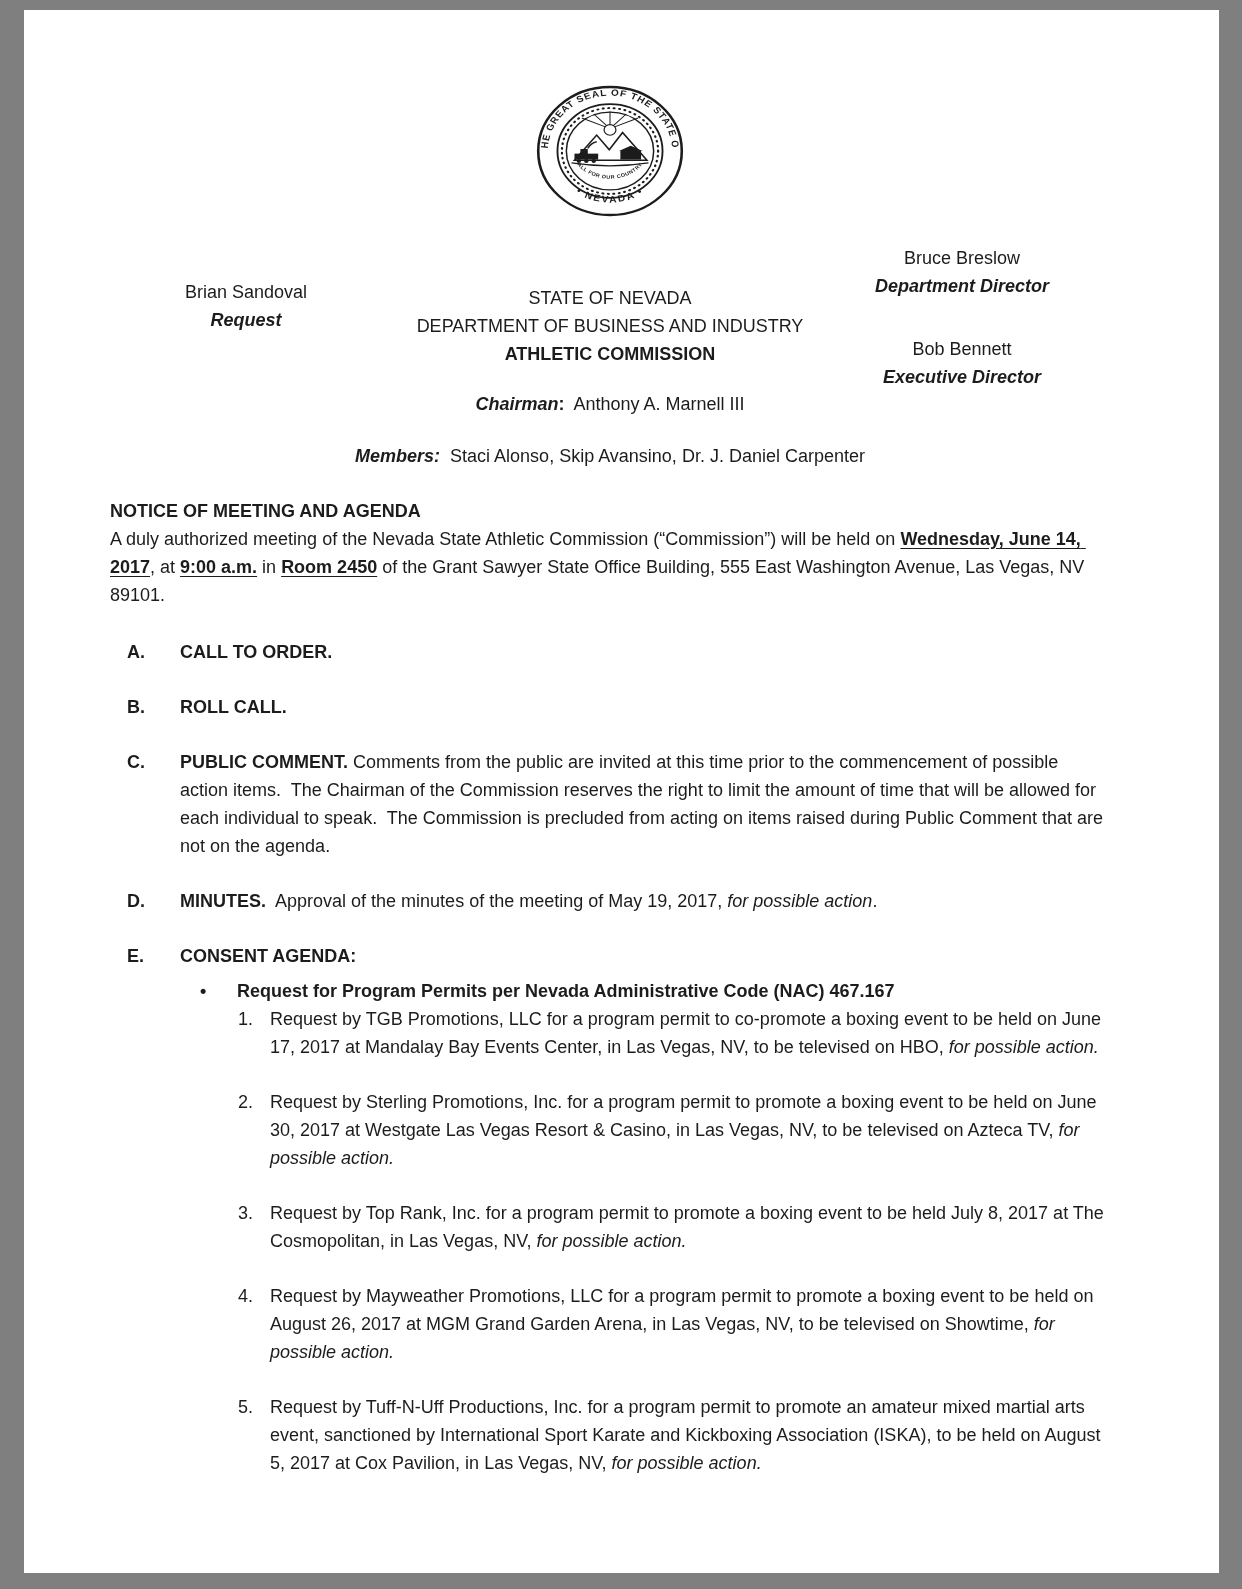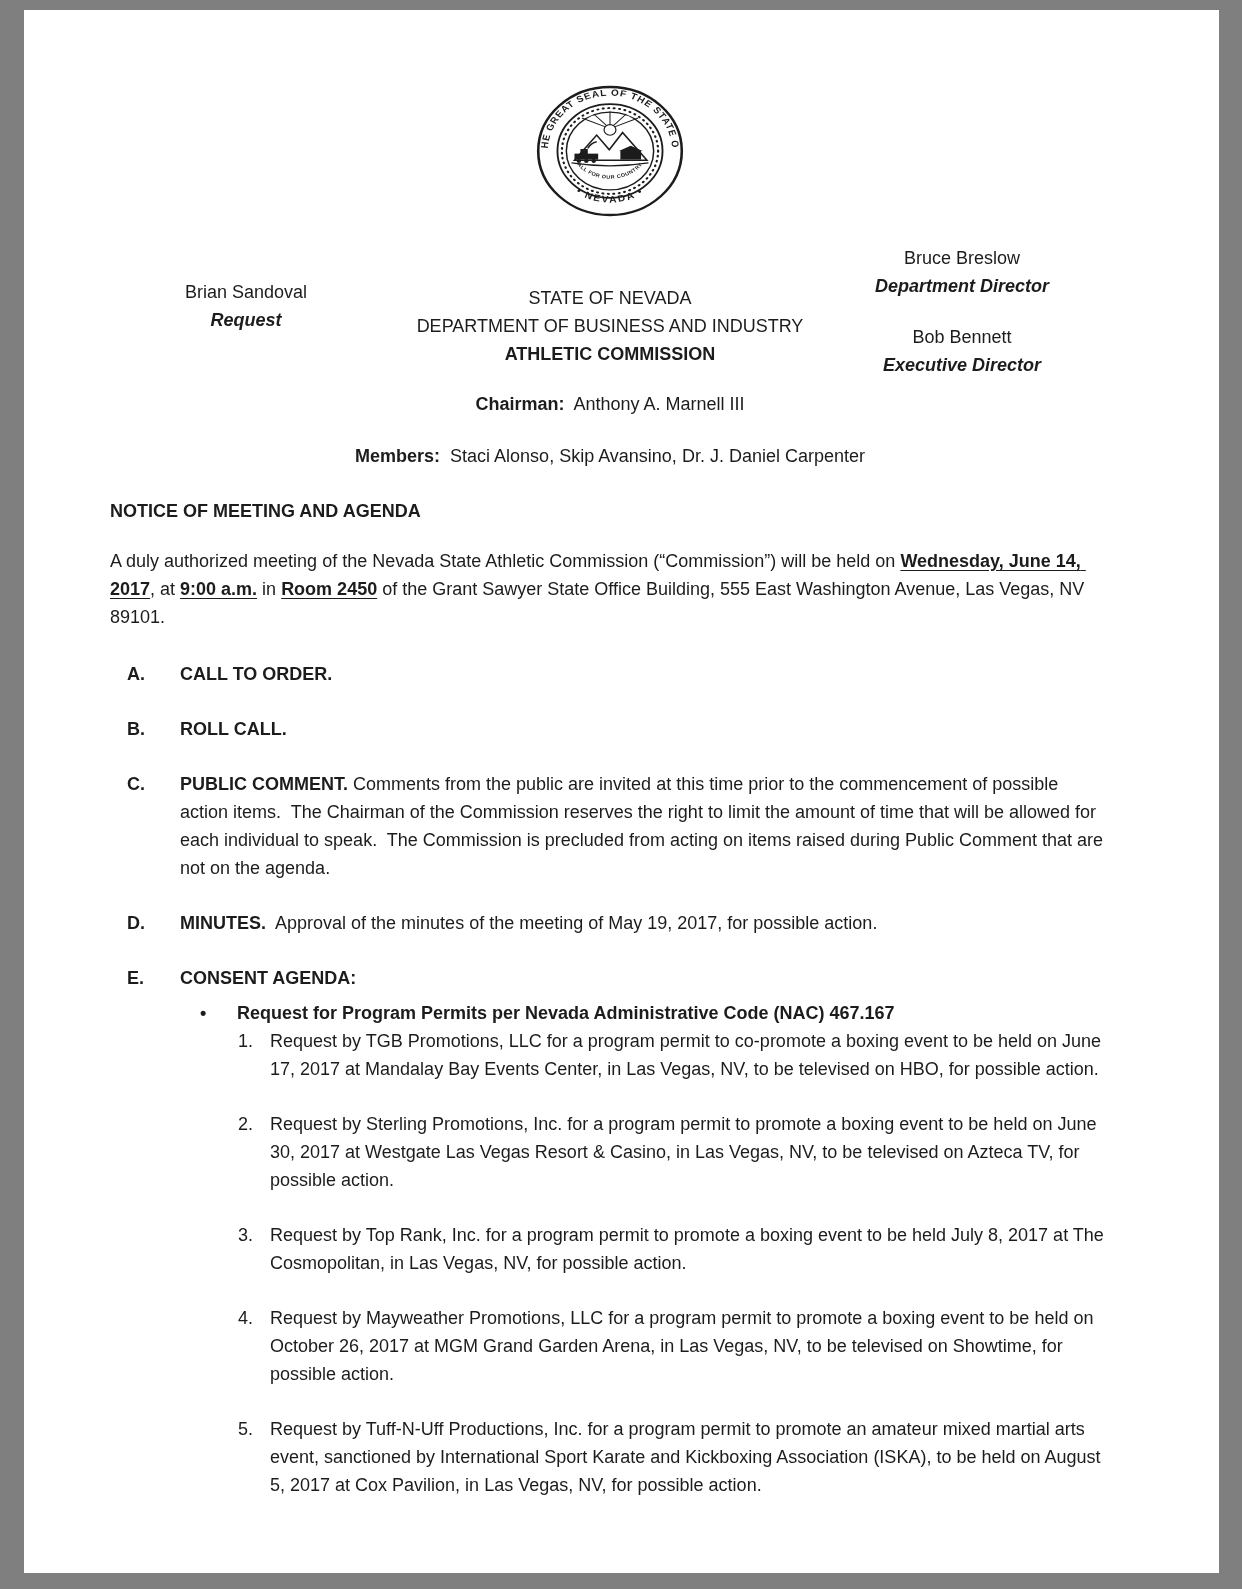--- a/index.html
+++ b/index.html
@@ -21,38 +21,38 @@
   }
   .content {
     position: relative;
     margin-left: 86px;
     width: 1000px;
     padding-top: 75px;
     font-size: 18px;
     line-height: 28px;
   }
   .b { font-weight: bold; }
-  .i { }
+  .i { font-style: italic; }
   .u { text-decoration: underline; text-underline-offset: 3px; }
   .rich { white-space: pre-wrap; }
 
   .seal-row { text-align: center; height: 132px; }
   .seal-row svg { display: inline-block; }
 
   .header-info { position: relative; margin-top: 27px; height: 206px; }
   .hdr-left  { position: absolute; left: 16px; top: 34px; width: 240px; text-align: center; }
   .hdr-center{ position: absolute; left: 0; right: 0; top: 40px; text-align: center; }
   .hdr-right { position: absolute; right: -2px; top: 0; width: 300px; text-align: center; }
-  .hdr-right .grp2 { margin-top: 23px; }
+  .hdr-right .grp2 { margin-top: 35px; }
   .role { font-weight: bold; font-style: italic; }
   .chair-line   { position: absolute; left: 0; right: 0; top: 146px; text-align: center; }
   .members-line { position: absolute; left: 0; right: 0; top: 174px; text-align: center; margin-top: 24px; }
 
   .notice-title { margin-top: 47px; font-weight: bold; }
-  .intro { margin-top: 22px; }
+  .intro { }
 
   .agenda { margin-top: 29px; }
   .agenda-row { display: flex; margin-left: 17px; margin-bottom: 27px; }
   .agenda-label { flex: none; width: 53px; font-weight: bold; }
   .agenda-text { flex: 1; }
 
   .consent-block { margin-top: 7px; }
   .bullet-row { display: flex; margin-left: 90px; margin-bottom: 0; }
   .bullet-glyph { flex: none; width: 37px; font-weight: bold; }
   .num-row { display: flex; margin-left: 128px; margin-top: 0; margin-bottom: 27px; }
@@ -182,21 +182,21 @@
           <div class="agenda-text rich"><span>Request by Sterling Promotions, Inc. for a program permit to promote a boxing event to be held on June 30, 2017 at Westgate Las Vegas Resort &amp; Casino, in Las Vegas, NV, to be televised on Azteca TV, </span><span class="i">for possible action.</span></div>
         </div>
 
         <div class="num-row">
           <div class="num-label">3.</div>
           <div class="agenda-text rich"><span>Request by Top Rank, Inc. for a program permit to promote a boxing event to be held July 8, 2017 at The Cosmopolitan, in Las Vegas, NV, </span><span class="i">for possible action.</span></div>
         </div>
 
         <div class="num-row">
           <div class="num-label">4.</div>
-          <div class="agenda-text rich"><span>Request by Mayweather Promotions, LLC for a program permit to promote a boxing event to be held on October 26, 2017 at MGM Grand Garden Arena, in Las Vegas, NV, to be televised on Showtime, </span><span class="i">for possible action.</span></div>
+          <div class="agenda-text rich"><span>Request by Mayweather Promotions, LLC for a program permit to promote a boxing event to be held on August 26, 2017 at MGM Grand Garden Arena, in Las Vegas, NV, to be televised on Showtime, </span><span class="i">for possible action.</span></div>
         </div>
 
         <div class="num-row">
           <div class="num-label">5.</div>
           <div class="agenda-text rich"><span>Request by Tuff-N-Uff Productions, Inc. for a program permit to promote an amateur mixed martial arts event, sanctioned by International Sport Karate and Kickboxing Association (ISKA), to be held on August 5, 2017 at Cox Pavilion, in Las Vegas, NV, </span><span class="i">for possible action.</span></div>
         </div>
       </div>
 
     </div>
   </div>

